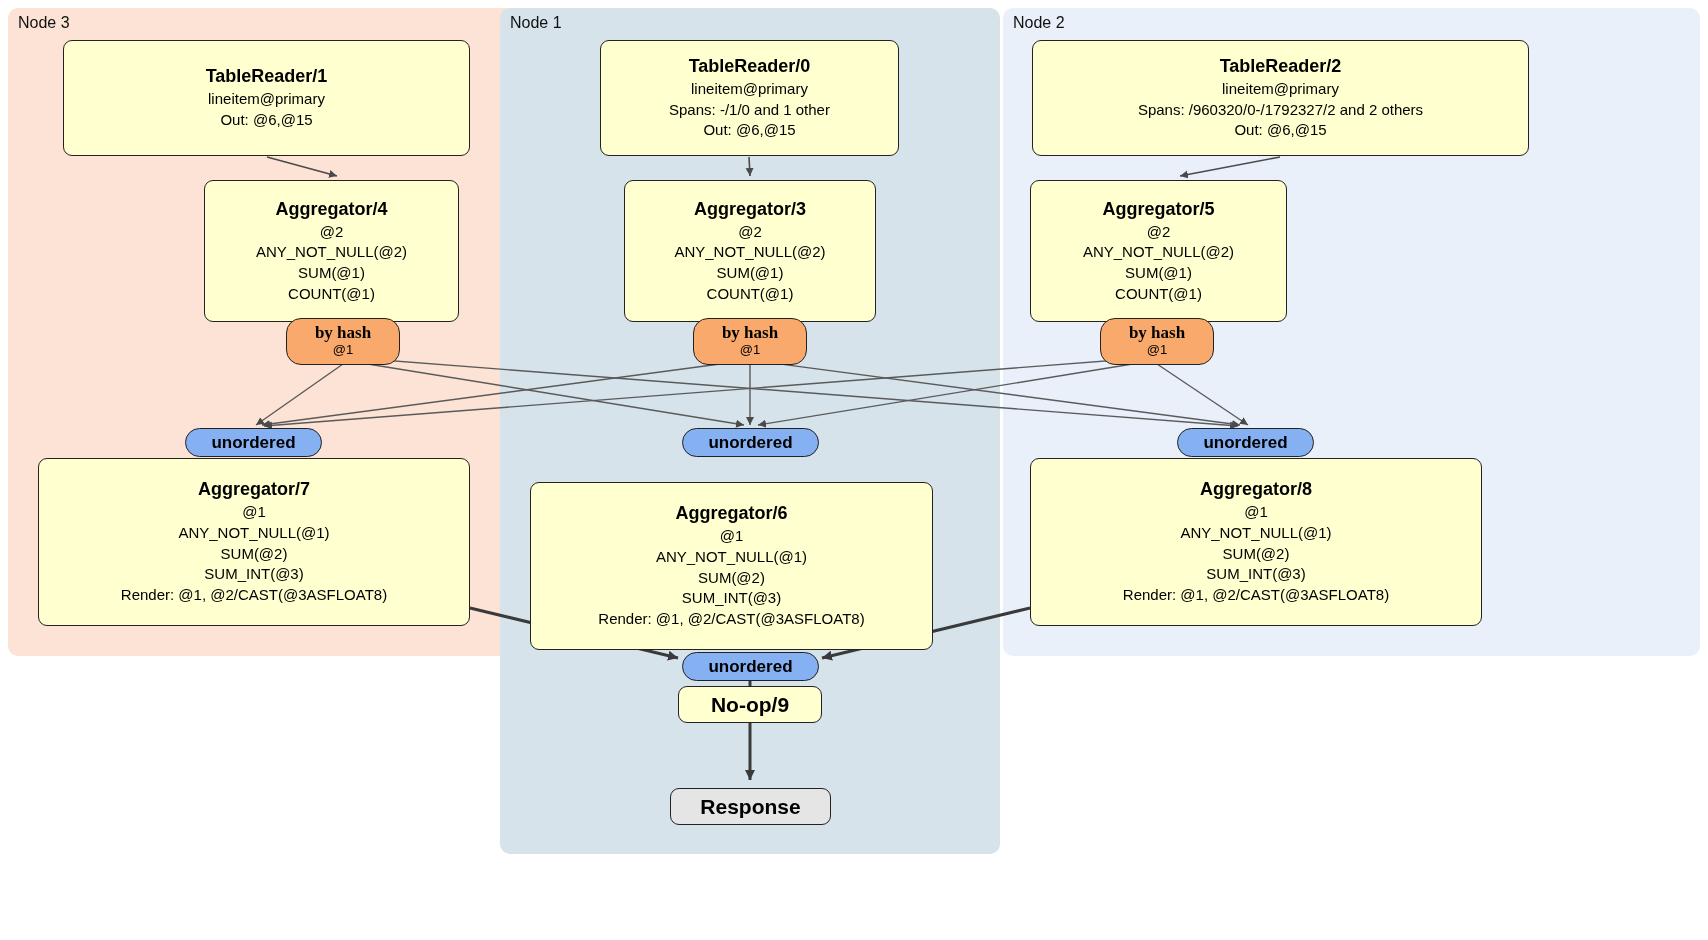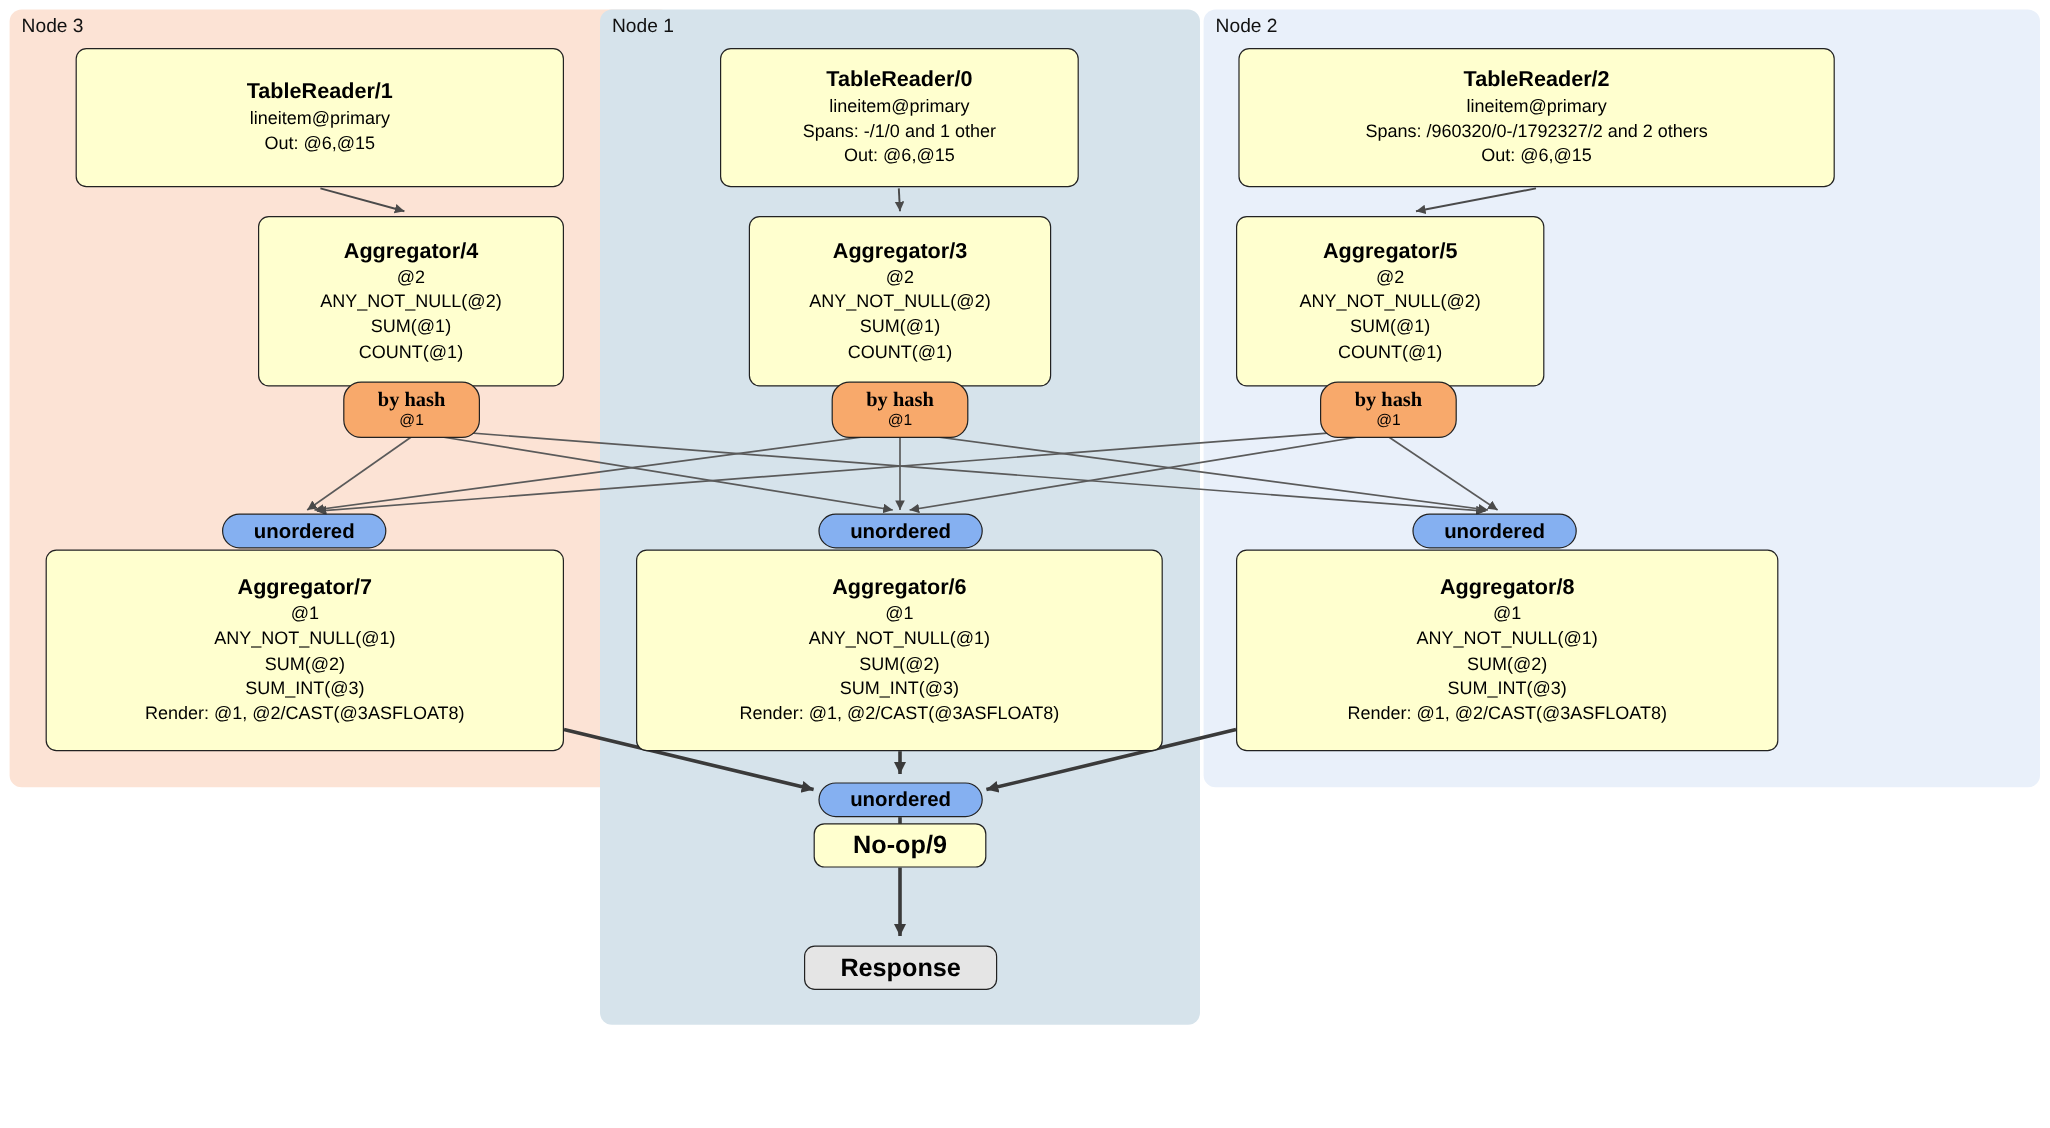--- a/index.html
+++ b/index.html
@@ -137,21 +137,21 @@
       <line x1="750" y1="723" x2="750" y2="780" marker-end="url(#arr-thick)"></line>
     </g>
   </svg>
 
   <div class="box" style="left: 63px; top: 40px; width: 407px; height: 116px; background: rgb(255, 255, 207);">
     <div class="box-title">TableReader/1</div>
     <div class="box-line">lineitem@primary</div>
     <div class="box-line">Out: @6,@15</div>
   </div>
 
-  <div class="box" style="left: 215px; top: 180px; width: 255px; height: 142px; background: rgb(255, 255, 207);">
+  <div class="box" style="left: 204px; top: 180px; width: 255px; height: 142px; background: rgb(255, 255, 207);">
     <div class="box-title">Aggregator/4</div>
     <div class="box-line">@2</div>
     <div class="box-line">ANY_NOT_NULL(@2)</div>
     <div class="box-line">SUM(@1)</div>
     <div class="box-line">COUNT(@1)</div>
   </div>
 
   <div class="badge router" style="left: 286px; top: 318px; width: 114px; height: 47px; background: rgb(248, 169, 107);">
     <div class="router-label">by hash</div>
     <div class="router-detail">@1</div>
@@ -187,21 +187,21 @@
 
   <div class="badge router" style="left: 693px; top: 318px; width: 114px; height: 47px; background: rgb(248, 169, 107);">
     <div class="router-label">by hash</div>
     <div class="router-detail">@1</div>
   </div>
 
   <div class="badge stream" style="left: 682px; top: 428px; width: 137px; height: 29px; background: rgb(133, 176, 241);">
     <span>unordered</span>
   </div>
 
-  <div class="box" style="left: 530px; top: 458px; width: 439px; height: 168px; background: rgb(255, 255, 207);">
+  <div class="box" style="left: 530px; top: 482px; width: 403px; height: 168px; background: rgb(255, 255, 207);">
     <div class="box-title">Aggregator/6</div>
     <div class="box-line">@1</div>
     <div class="box-line">ANY_NOT_NULL(@1)</div>
     <div class="box-line">SUM(@2)</div>
     <div class="box-line">SUM_INT(@3)</div>
     <div class="box-line">Render: @1, @2/CAST(@3ASFLOAT8)</div>
   </div>
 
   <div class="box" style="left: 1032px; top: 40px; width: 497px; height: 116px; background: rgb(255, 255, 207);">
     <div class="box-title">TableReader/2</div>

